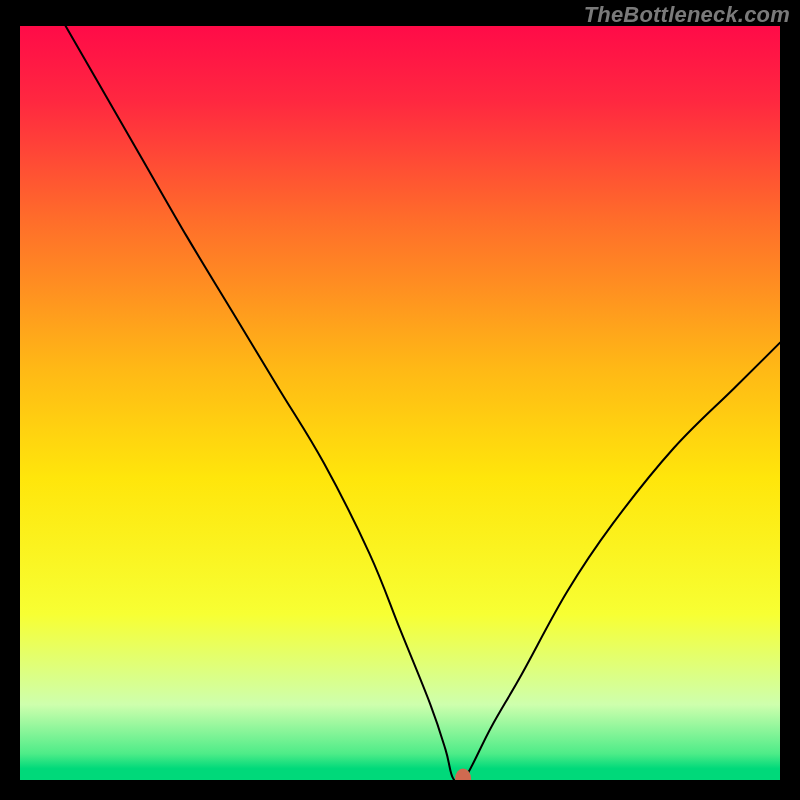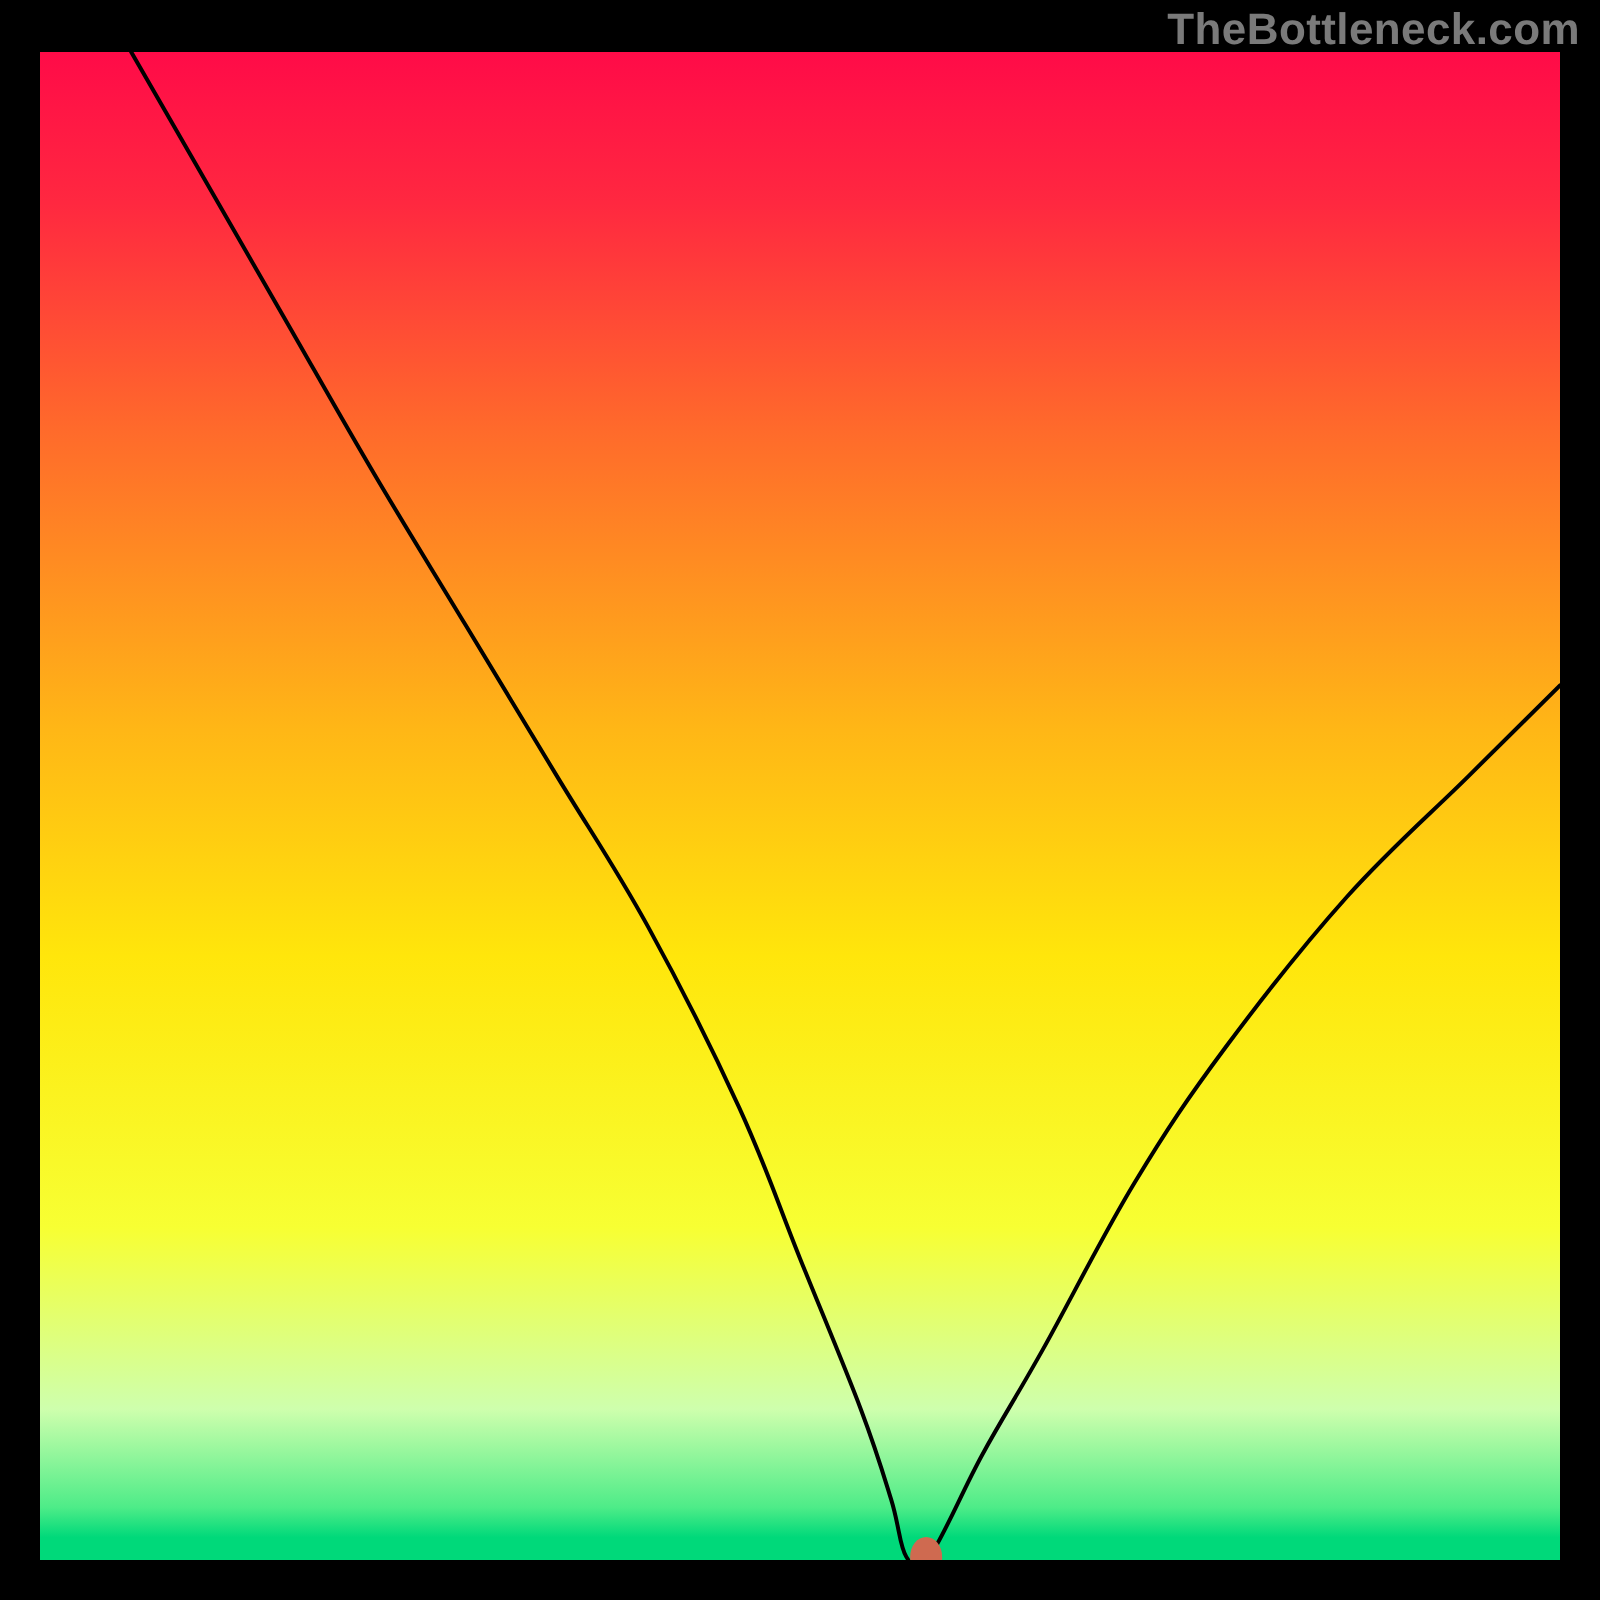--- a/index.html
+++ b/index.html
@@ -9,20 +9,21 @@
     height: 800px;
     background: #000000;
     overflow: hidden;
     font-family: Arial, Helvetica, sans-serif;
   }
   .frame {
     position: relative;
     width: 800px;
     height: 800px;
     background: #000000;
+    font-style: italic;
   }
   .watermark {
     position: absolute;
     top: 2px;
     right: 10px;
     font-size: 22px;
     font-weight: bold;
     color: #7a7a7a;
     letter-spacing: 0.2px;
     user-select: none;

